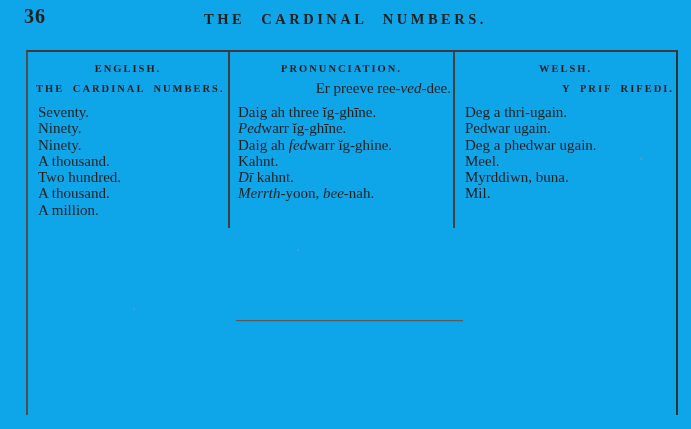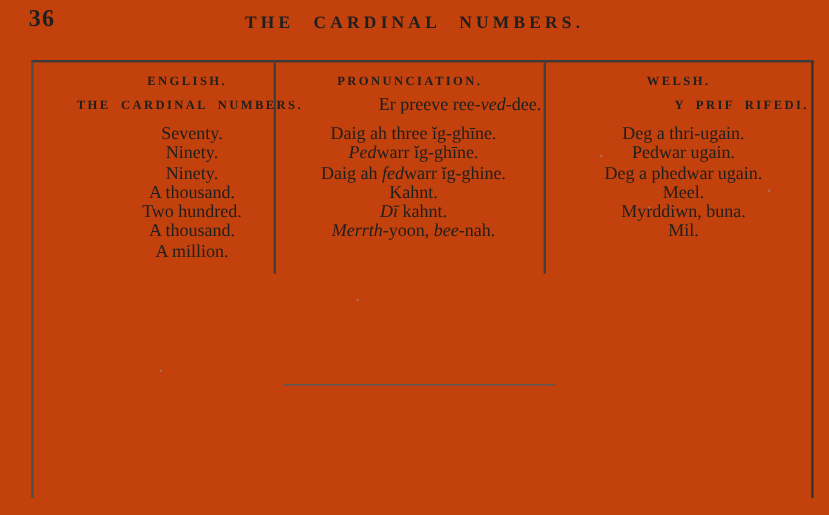--- a/index.html
+++ b/index.html
@@ -1,21 +1,21 @@
 <!DOCTYPE html>
 <html><head>
 <meta charset="utf-8">
 <style>
   * { box-sizing: border-box; }
   html, body { margin: 0; padding: 0; background: #e9e9e9; }
   .page {
     position: relative;
     width: 691px;
     height: 429px;
-    background: #c2410c;
+    background: #0ea5e9;
     font-family: "Liberation Serif", "DejaVu Serif", serif;
     color: #1f1f1f;
     overflow: hidden;
     margin: 0 auto;
   }
   .page-number {
     position: absolute;
     left: 24px;
     top: 5px;
     font-size: 20px;
@@ -46,21 +46,21 @@
   .divider {
     position: absolute;
     top: 0;
     width: 2px;
     height: 176px;
     background: #3f3f3f;
   }
   .divider-1 { left: 200px; }
   .divider-2 { left: 425px; }
   .col { position: absolute; top: 0; height: 230px; }
-  .col-english       { left: 2px;   width: 196px; margin-left: 28px; }
+  .col-english       { left: 2px;   width: 196px; }
   .col-pronunciation { left: 204px; width: 219px; }
   .col-welsh         { left: 429px; width: 217px; }
   .col-header {
     position: absolute;
     top: 11px;
     left: 0;
     width: 100%;
     text-align: center;
     font-size: 10.5px;
     font-weight: bold;
@@ -90,21 +90,20 @@
   .rows {
     position: absolute;
     top: 52px;
     left: 0;
     width: 100%;
   }
   .row-line {
     font-size: 15px;
     line-height: 16.3px;
     white-space: nowrap;
-    text-align: center;
   }
   .col-english .row-line       { padding-left: 8px; }
   .col-pronunciation .row-line { padding-left: 6px; }
   .col-welsh .row-line         { padding-left: 8px; }
   .row-line i { font-style: italic; }
   .bottom-rule {
     position: absolute;
     left: 236px;
     top: 320px;
     width: 227px;

